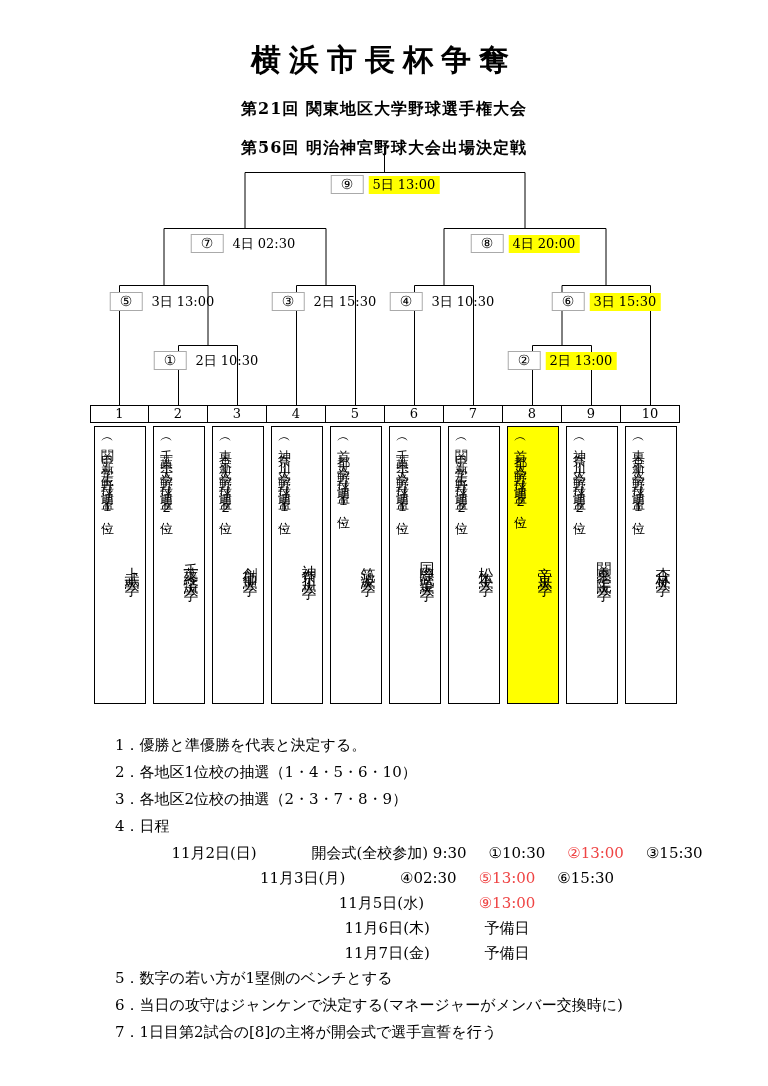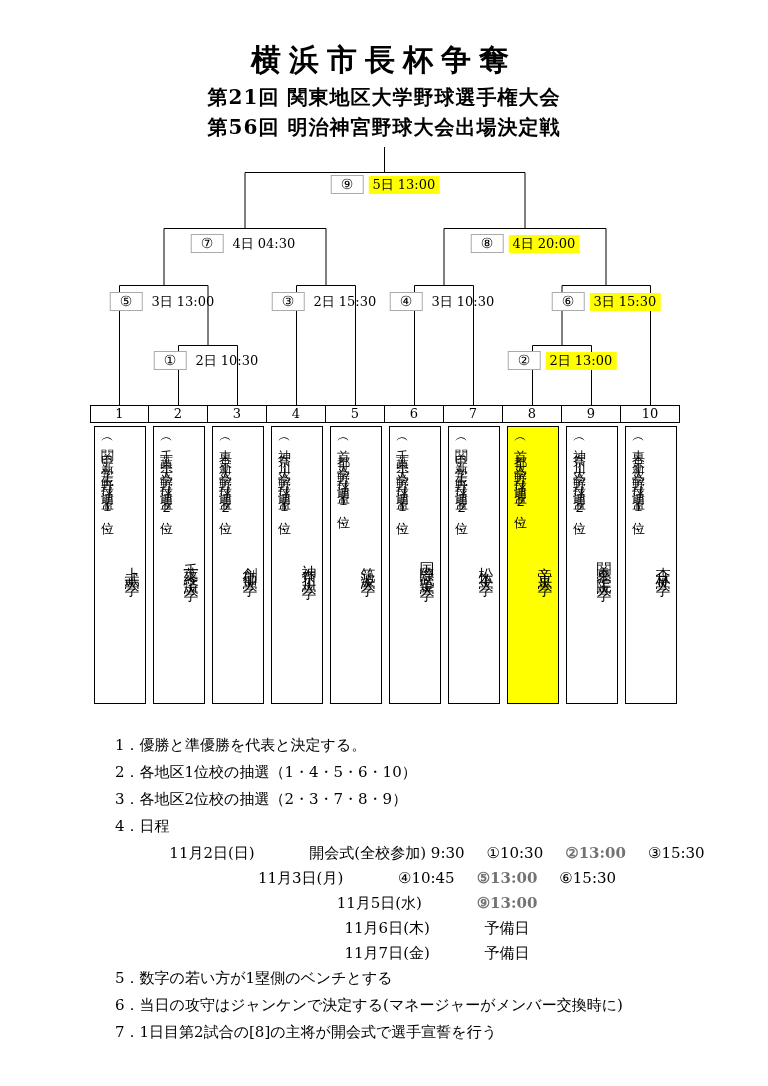--- a/index.html
+++ b/index.html
@@ -3,21 +3,21 @@
 <meta charset="utf-8">
 <style>
   * { margin:0; padding:0; box-sizing:border-box; }
   html,body { background:#fff; }
   body { font-family:"DejaVu Serif","Liberation Serif",serif; color:#000; }
   .page { position:relative; width:768px; height:1086px; background:#fff; overflow:hidden; }
 
   
   .header { position:absolute; top:40px; left:0; width:100%; text-align:center; }
   .title { font-size:30px; font-weight:bold; letter-spacing:8px;text-align:center; }
-  .subtitle { font-size:20px; font-weight:bold; letter-spacing:1px; margin-top:3px; }
+  .subtitle { font-size:16px; font-weight:bold; letter-spacing:1px; margin-top:18px; }
 
   
   .bracket { position:absolute; top:138px; left:0; width:768px; height:292px; }
   .bracket svg { position:absolute; top:0; left:0; }
   .game { position:absolute; transform:translateX(-50%); text-align:left; }
   .game .num { display:inline-block; border:1px solid #aaa; background:#fff; font-size:14px;
                line-height:17px; padding:0 9px; }
   .game .time { margin-top:2px; font-size:13px; white-space:nowrap; padding:0 4px; display:inline-block; }
   .game .time.hl { background:#ffff00; }
   .gblock { display:block; }
@@ -37,21 +37,21 @@
   .league { writing-mode:vertical-rl; font-size:13px; letter-spacing:6px; line-height:24px; }
   .tname  { writing-mode:vertical-rl; text-align:center; font-size:15px; letter-spacing:5px; line-height:25px; }
 
   
   .notes { position:absolute; top:736px; left:115px; width:640px; font-size:15px; line-height:18px; }
   .note { margin-bottom:9px; }
   .sched { margin:2px 0 2px 26px; }
   .srow { display:flex; margin-bottom:7px;justify-content:center; }
   .sdate { width:140px; flex:0 0 140px; }
   .sitem { margin-right:22px; white-space:nowrap; }
-  .red { color:#737373;font-weight:bold; }
+  .red { color:#ef4444; }
 </style>
 </head>
 <body>
 
 <div class="page">
 
   <div class="header">
     <div class="title">横浜市長杯争奪</div>
     <div class="subtitle">第21回 関東地区大学野球選手権大会</div>
     <div class="subtitle">第56回 明治神宮野球大会出場決定戦</div>
@@ -71,21 +71,21 @@
                M355.5 147.5 V267 M414.5 147.5 V267 M473.5 147.5 V267 M532.5 207.5 V267
                M591.5 207.5 V267 M650.5 147.5 V267" fill="none" stroke="#000" stroke-width="1"></path>
     </svg>
 
     <div class="game" style="left:385px;top:36px">
       <span class="num gblock">⑨</span>
       <span class="time hl gblock">5日 13:00</span>
     </div>
     <div class="game" style="left:245px;top:95px">
       <span class="num gblock">⑦</span>
-      <span class="time gblock">4日 04:30</span>
+      <span class="time gblock">4日 02:30</span>
     </div>
     <div class="game" style="left:525px;top:95px">
       <span class="num gblock">⑧</span>
       <span class="time hl gblock">4日 20:00</span>
     </div>
     <div class="game" style="left:164px;top:153px">
       <span class="num gblock">⑤</span>
       <span class="time gblock">3日 13:00</span>
     </div>
     <div class="game" style="left:326px;top:153px">
@@ -195,21 +195,21 @@
     <div class="sched">
       <div class="srow">
         <span class="sdate">11月2日(日)</span>
         <span class="sitem">開会式(全校参加) 9:30</span>
         <span class="sitem">①10:30</span>
         <span class="sitem red">②13:00</span>
         <span class="sitem">③15:30</span>
       </div>
       <div class="srow">
         <span class="sdate">11月3日(月)</span>
-        <span class="sitem">④10:45</span>
+        <span class="sitem">④02:30</span>
         <span class="sitem red">⑤13:00</span>
         <span class="sitem">⑥15:30</span>
       </div>
       <div class="srow">
         <span class="sdate">11月5日(水)</span>
         <span class="sitem red">⑨13:00</span>
       </div>
       <div class="srow">
         <span class="sdate">11月6日(木)</span>
         <span class="sitem">予備日</span>

